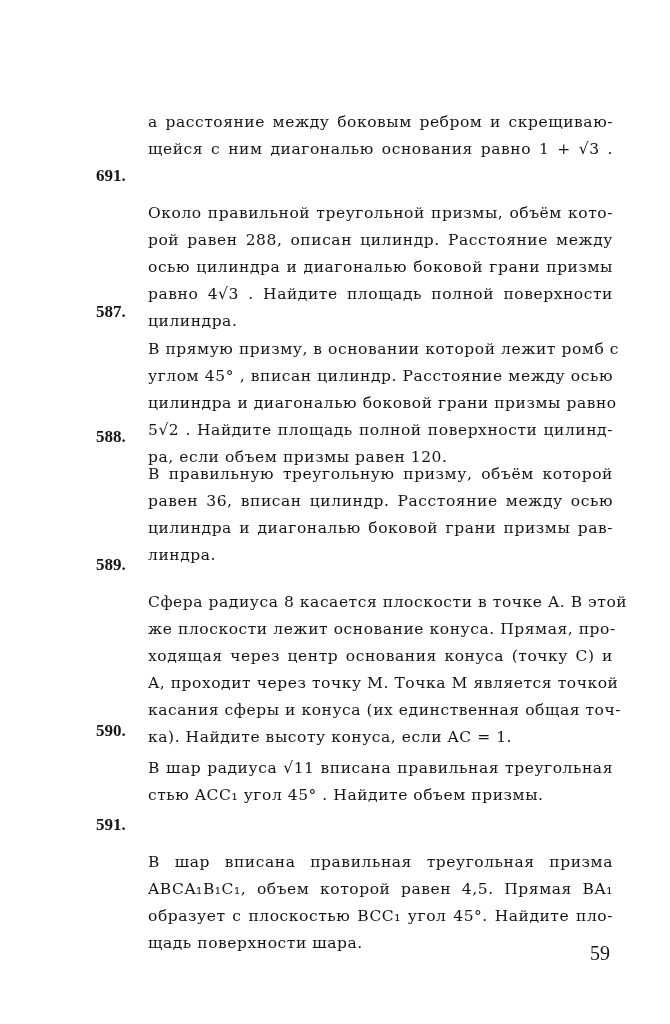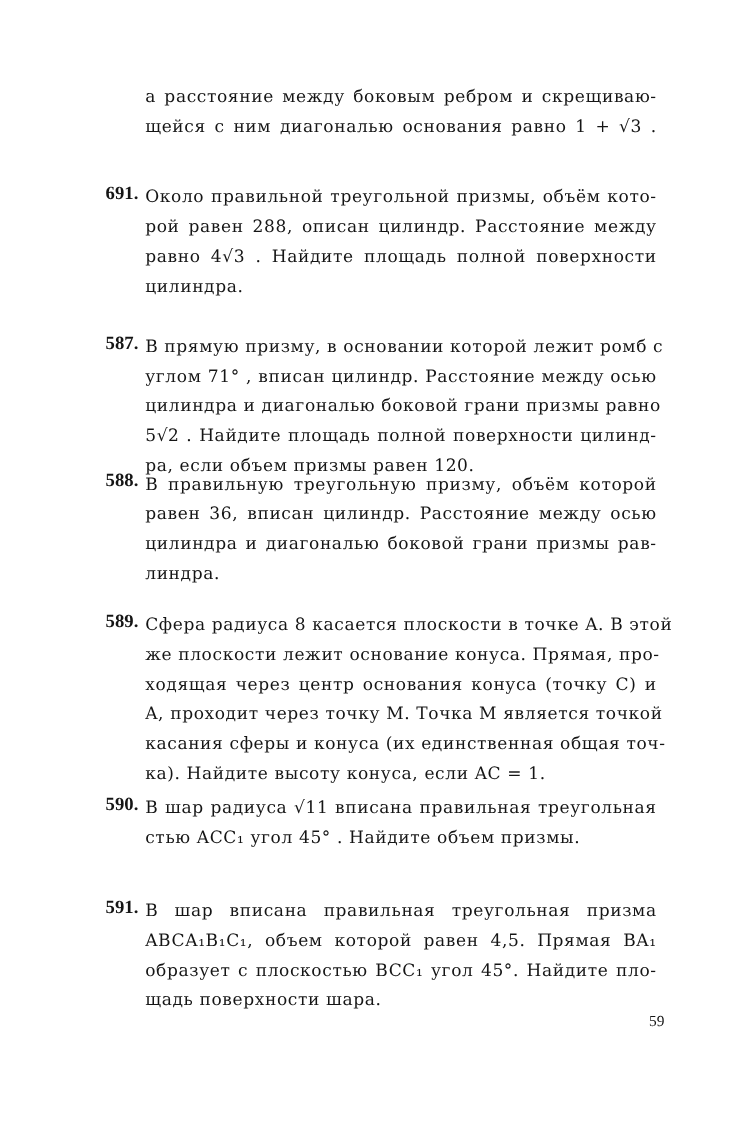--- a/index.html
+++ b/index.html
@@ -2,55 +2,56 @@
 <html><head>
 <meta charset="utf-8">
 <style>
   html, body { margin:0; padding:0; background:#ffffff; }
   body { width:670px; height:1024px; position:relative; overflow:hidden;
          font-family:"DejaVu Serif", "Liberation Serif", serif; color:#151515; }
   .page { position:absolute; left:0; top:0; width:670px; height:1024px; }
   .block { position:absolute; left:96px; width:520px; }
   .num { position:absolute; left:0; top:0; width:52px; font-weight:bold;
          font-family:"Liberation Serif", "DejaVu Serif", serif; font-size:17px; }
-  .text { position:absolute; left:36px; width:465px; }
+  .text { position:absolute; left:52px; width:465px;margin-top:34px; }
   .line { display:block; height:27px; line-height:27px; font-size:15.5px;
           letter-spacing:0.55px; white-space:nowrap; text-align:justify;
           text-align-last:justify; }
   .line.last { text-align-last:left; }
-  .page-number { position:absolute; left:590px; top:922px; font-size:14px;
+  .page-number { position:absolute; left:590px; top:942px; font-size:20px;
                  font-family:"Liberation Serif", "DejaVu Serif", serif; }
 </style>
 </head>
 <body>
 
 <div class="page">
 
   <div class="block" style="top:75px;">
     <div class="text">
       <span class="line">а расстояние между боковым ребром и скрещиваю-</span>
       <span class="line">щейся с ним диагональю основания равно  1 + √3 .</span>
     </div>
   </div>
 
   <div class="block" style="top:166px;">
     <span class="num">691.</span>
     <div class="text">
       <span class="line">Около правильной треугольной призмы, объём кото-</span>
       <span class="line">рой равен 288, описан цилиндр. Расстояние между</span>
+      <span class="line">осью цилиндра и диагональю боковой грани призмы</span>
       <span class="line">равно  4√3 .  Найдите  площадь  полной  поверхности</span>
       <span class="line last">цилиндра.</span>
     </div>
   </div>
 
   <div class="block" style="top:302px;">
     <span class="num">587.</span>
     <div class="text">
       <span class="line">В прямую призму, в основании которой лежит ромб с</span>
-      <span class="line">углом  71° , вписан цилиндр. Расстояние между осью</span>
+      <span class="line">углом  45° , вписан цилиндр. Расстояние между осью</span>
       <span class="line">цилиндра и диагональю боковой грани призмы равно</span>
       <span class="line">5√2 . Найдите площадь полной поверхности цилинд-</span>
       <span class="line last">ра, если объем призмы равен 120.</span>
     </div>
   </div>
 
   <div class="block" style="top:427px;">
     <span class="num">588.</span>
     <div class="text">
       <span class="line">В правильную треугольную призму, объём которой</span>

